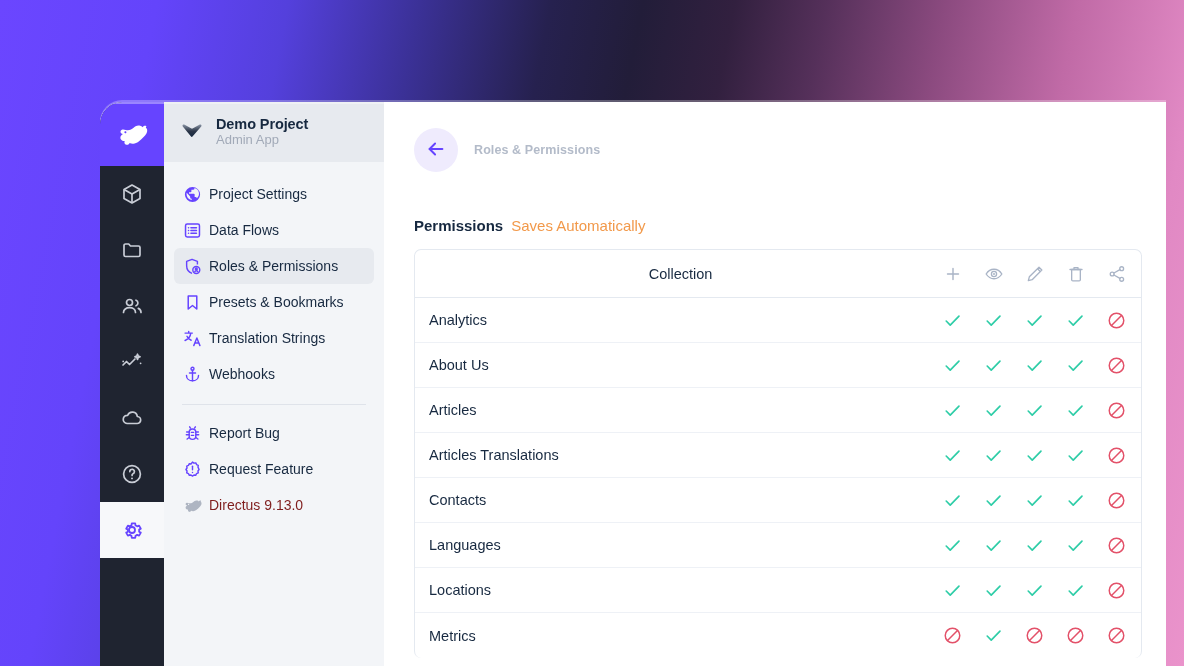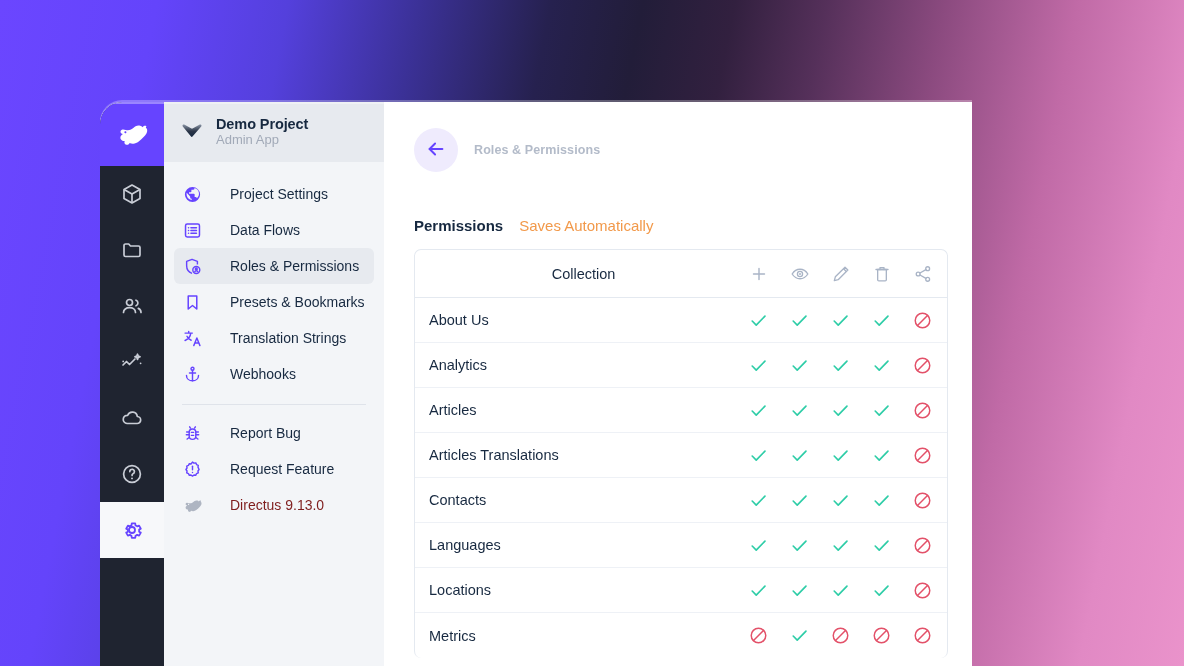--- a/index.html
+++ b/index.html
@@ -37,21 +37,21 @@
       #8b4a7f 72%,
       #c06aa6 82%,
       #e189c4 92%,
       #ea93cb 100%);
   }
 
   
   #app-window {
     position: absolute;
     left: 100px; top: 102px;
-    width: 872px; height: 564px;
+    width: 1066px; height: 564px;
     border-top-left-radius: 22px;
     overflow: hidden;
     background: #ffffff;
     box-shadow: 0 -2px 0 0 rgba(255,255,255,0.28);
   }
   #window-border-top {
     position: absolute; left: 0; top: 0; right: 0; height: 2px;
     background: rgba(255,255,255,0.35);
     border-top-left-radius: 22px;
     pointer-events: none;
@@ -100,21 +100,21 @@
   #project-info .pi-text { line-height: 1.15; }
   #project-name {
     font-size: 14.5px; font-weight: 700; color: #172940;
     letter-spacing: -0.1px;
   }
   #project-subtitle {
     font-size: 13px; color: #a2aab8; font-weight: 400;
   }
   #nav-list { padding: 14px 10px 0 10px; }
   .nav-item {
-    display: flex; align-items: center; gap: 28px;
+    display: flex; align-items: center; gap: 7px;
     height: 36px; padding: 0 8px;
     border-radius: 6px;
     color: #172940;
     font-size: 14px;
   }
   .nav-item.active { background: #e7eaef; }
   .nav-item .nav-icon {
     width: 20px; height: 20px;
     display: flex; align-items: center; justify-content: center;
     color: #6644ff; flex: 0 0 20px;
@@ -150,21 +150,21 @@
   #breadcrumb {
     font-size: 12.5px; font-weight: 700; color: #b3bbc9;
     letter-spacing: 0.1px; margin-bottom: 1px;
   }
   #page-title {
     font-size: 25px; font-weight: 700; color: #172940;
     letter-spacing: -0.4px; line-height: 1.15;
   }
 
   #permissions-bar {
-    display: flex; align-items: center; gap: 16px;
+    display: flex; align-items: center; gap: 8px;
     padding: 45px 0 0 30px;
     font-size: 15px;
   }
   #permissions-label { font-weight: 700; color: #172940; }
   #permissions-note { color: #f2994a; font-weight: 400; }
 
   
   #permissions-table {
     margin: 15px 24px 0 30px;
     border: 1px solid #e4e9f0;
@@ -447,21 +447,21 @@
                 <circle cx="6.2" cy="12" r="2.3"></circle>
                 <circle cx="17.6" cy="18.4" r="2.3"></circle>
                 <path d="M8.3 10.8l7.2-4M8.3 13.2l7.2 4"></path>
               </svg>
           </span>
         </div>
       </div>
 
       <div id="table-body">
           <div class="ptable-row">
-            <div class="ptable-name">About Us</div>
+            <div class="ptable-name">Analytics</div>
             <div class="ptable-cell allow">
               <span>
                 <svg width="21" height="21" viewBox="0 0 24 24" fill="none" stroke="currentColor" stroke-width="1.9" stroke-linecap="round" stroke-linejoin="round">
                   <path d="M4.8 12.6l4.6 4.6L19.4 7"></path>
                 </svg>
               </span>
             </div>
             <div class="ptable-cell allow">
               <span>
                 <svg width="21" height="21" viewBox="0 0 24 24" fill="none" stroke="currentColor" stroke-width="1.9" stroke-linecap="round" stroke-linejoin="round">
@@ -486,21 +486,21 @@
             <div class="ptable-cell deny">
               <span>
                 <svg width="21" height="21" viewBox="0 0 24 24" fill="none" stroke="currentColor" stroke-width="1.7" stroke-linecap="round">
                   <circle cx="12" cy="12" r="8.3"></circle>
                   <path d="M6.3 17.7L17.7 6.3"></path>
                 </svg>
               </span>
             </div>
           </div>
           <div class="ptable-row">
-            <div class="ptable-name">Analytics</div>
+            <div class="ptable-name">About Us</div>
             <div class="ptable-cell allow">
               <span>
                 <svg width="21" height="21" viewBox="0 0 24 24" fill="none" stroke="currentColor" stroke-width="1.9" stroke-linecap="round" stroke-linejoin="round">
                   <path d="M4.8 12.6l4.6 4.6L19.4 7"></path>
                 </svg>
               </span>
             </div>
             <div class="ptable-cell allow">
               <span>
                 <svg width="21" height="21" viewBox="0 0 24 24" fill="none" stroke="currentColor" stroke-width="1.9" stroke-linecap="round" stroke-linejoin="round">

